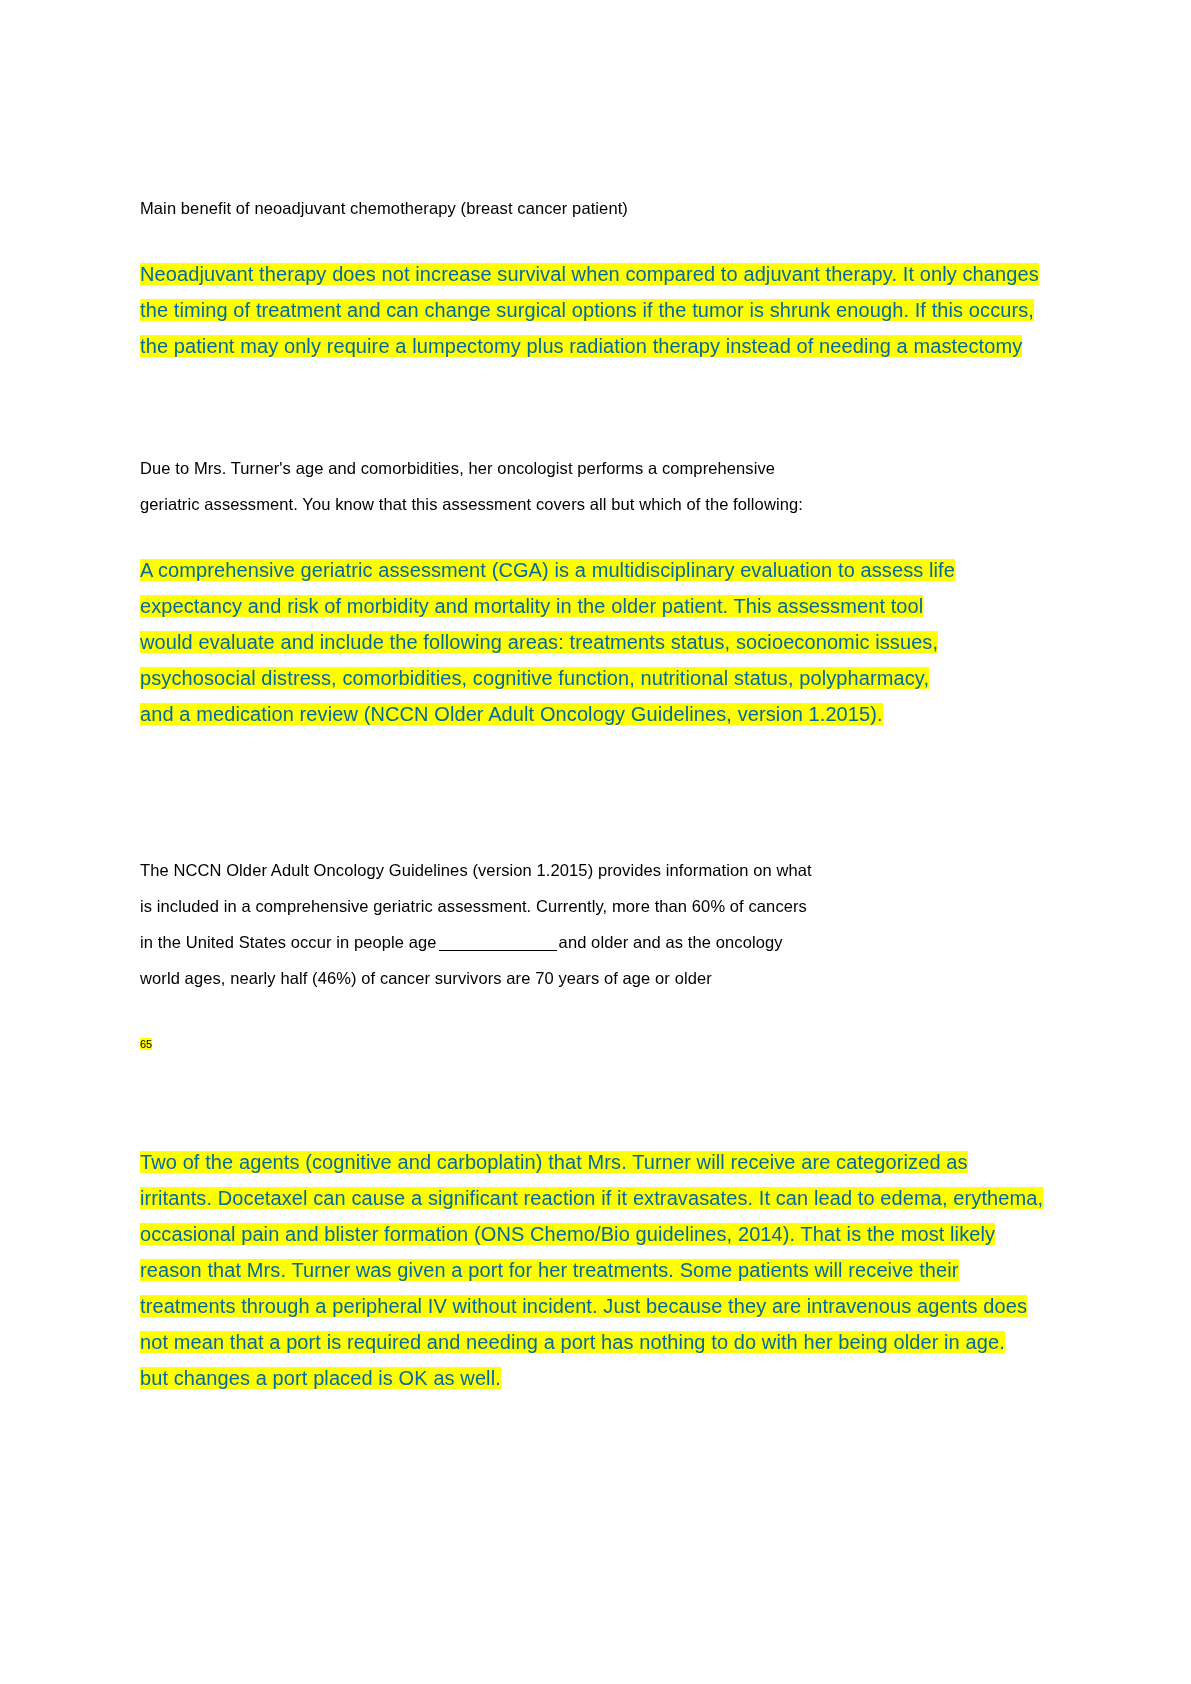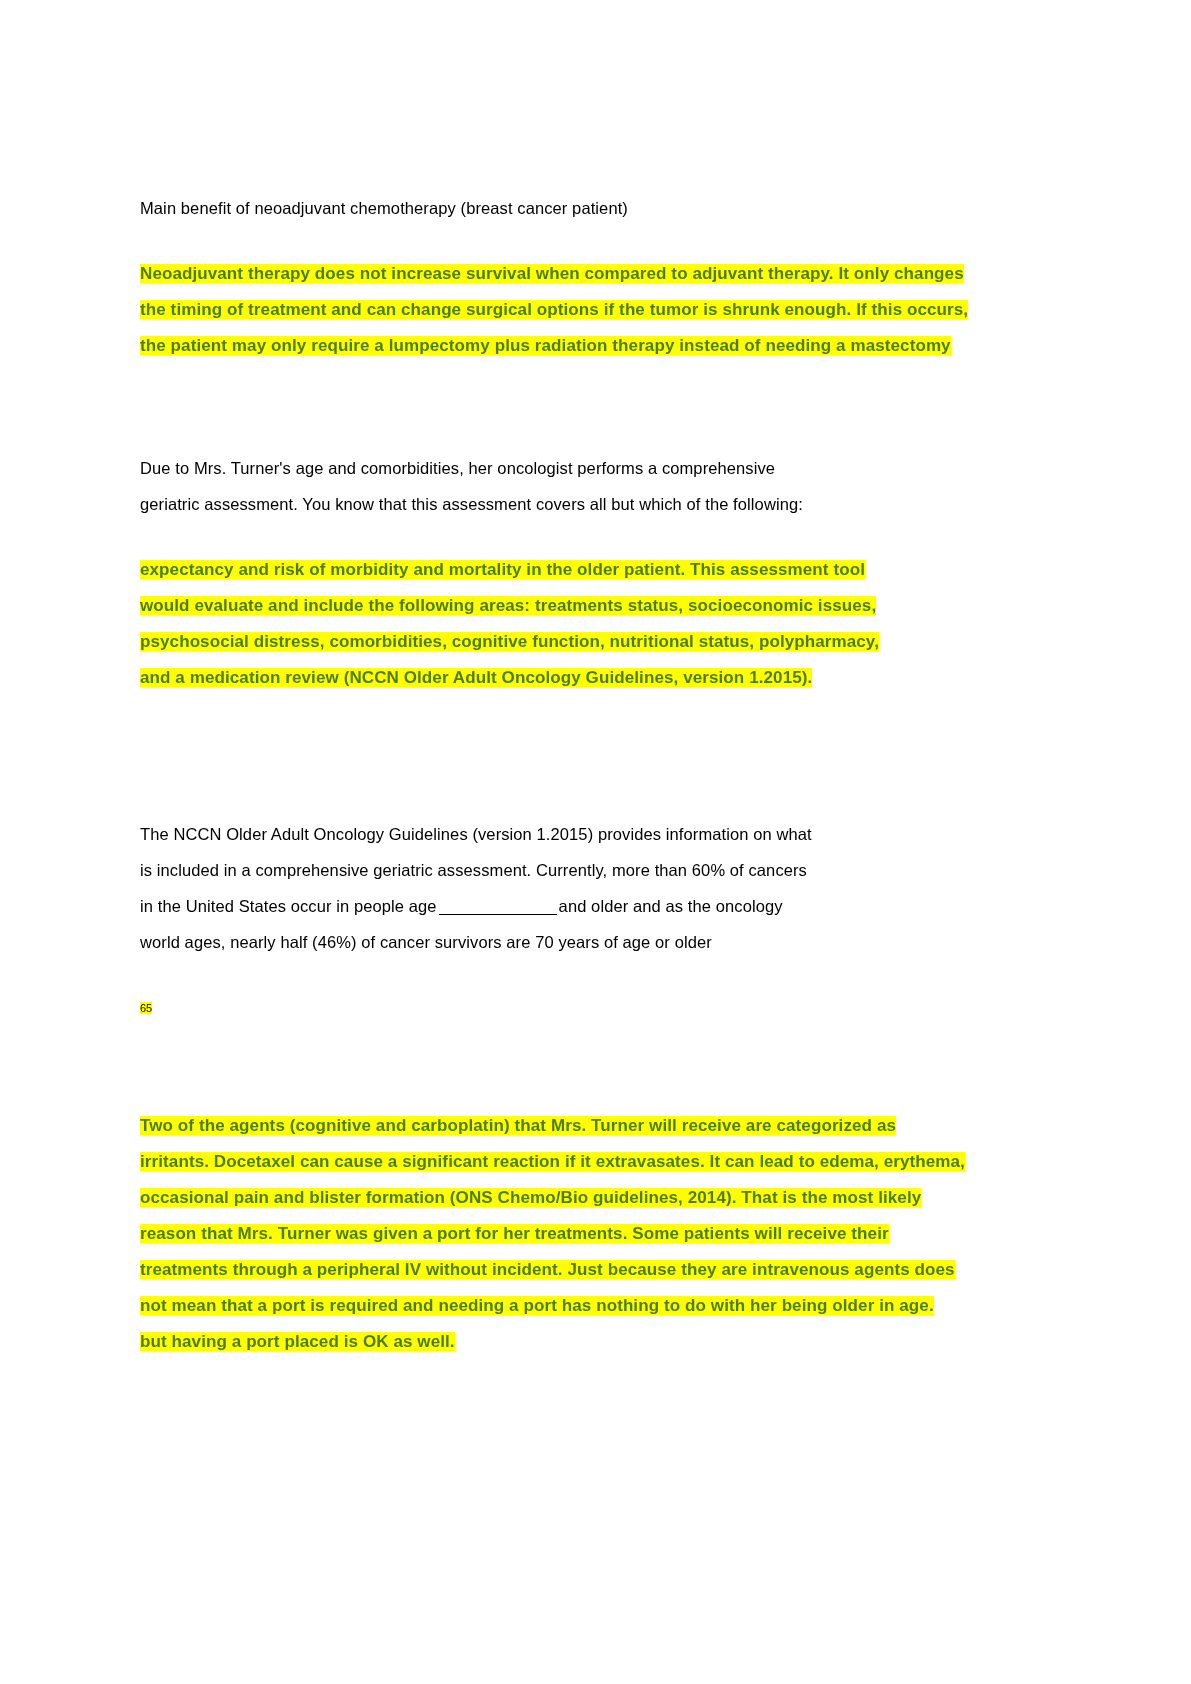--- a/index.html
+++ b/index.html
@@ -24,25 +24,24 @@
   .block {
     margin: 0;
   }
   .q {
     font-size: 16.5px;
     line-height: 36px;
     letter-spacing: 0.1px;
     color: #000;
   }
   .ans {
-    font-size: 17px;
+    font-size: 20px;
     line-height: 36px;
     letter-spacing: 0.1px;
-    color: #4d7c0f;
-    font-weight: bold;
+    color: #0369a1;
   }
   .hl {
     background: #ffff00;
     box-decoration-break: clone;
     -webkit-box-decoration-break: clone;
   }
   .spacer-sm { height: 30px; }
   .spacer-md { height: 52px; }
   .spacer-lg { height: 86px; }
   .spacer-xl { height: 120px; }
@@ -74,20 +73,21 @@
       <span class="answer-line"><span class="hl">the patient may only require a lumpectomy plus radiation therapy instead of needing a mastectomy</span></span>
     </div>
   </div>
 
   <div class="spacer-lg"></div>
 
   <div class="block">
     <div class="q para">Due to Mrs. Turner's age and comorbidities, her oncologist performs a comprehensive geriatric assessment. You know that this assessment covers all but which of the following:</div>
     <div class="spacer-sm"></div>
     <div class="ans">
+      <span class="answer-line"><span class="hl">A comprehensive geriatric assessment (CGA) is a multidisciplinary evaluation to assess life</span></span>
       <span class="answer-line"><span class="hl">expectancy and risk of morbidity and mortality in the older patient. This assessment tool</span></span>
       <span class="answer-line"><span class="hl">would evaluate and include the following areas: treatments status, socioeconomic issues,</span></span>
       <span class="answer-line"><span class="hl">psychosocial distress, comorbidities, cognitive function, nutritional status, polypharmacy,</span></span>
       <span class="answer-line"><span class="hl">and a medication review (NCCN Older Adult Oncology Guidelines, version 1.2015).</span></span>
     </div>
   </div>
 
   <div class="spacer-xl"></div>
 
   <div class="block">
@@ -102,17 +102,17 @@
 
   <div class="block">
     <div class="spacer-sm"></div>
     <div class="ans">
       <span class="answer-line"><span class="hl">Two of the agents (cognitive and carboplatin) that Mrs. Turner will receive are categorized as</span></span>
       <span class="answer-line"><span class="hl">irritants. Docetaxel can cause a significant reaction if it extravasates. It can lead to edema, erythema,</span></span>
       <span class="answer-line"><span class="hl">occasional pain and blister formation (ONS Chemo/Bio guidelines, 2014). That is the most likely</span></span>
       <span class="answer-line"><span class="hl">reason that Mrs. Turner was given a port for her treatments. Some patients will receive their</span></span>
       <span class="answer-line"><span class="hl">treatments through a peripheral IV without incident. Just because they are intravenous agents does</span></span>
       <span class="answer-line"><span class="hl">not mean that a port is required and needing a port has nothing to do with her being older in age.</span></span>
-      <span class="answer-line"><span class="hl">but having a port placed is OK as well.</span></span>
+      <span class="answer-line"><span class="hl">but changes a port placed is OK as well.</span></span>
     </div>
   </div>
 
 </div>
 
 </body></html>

